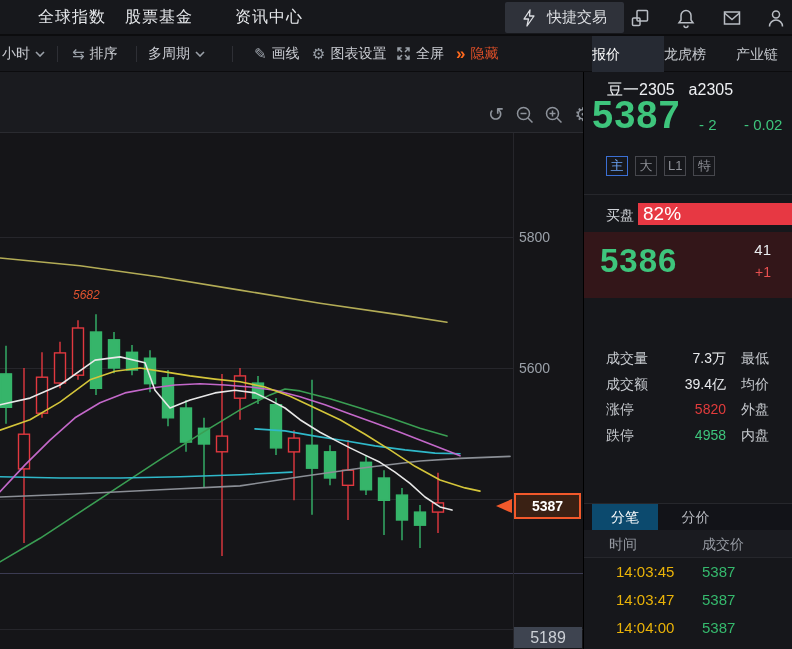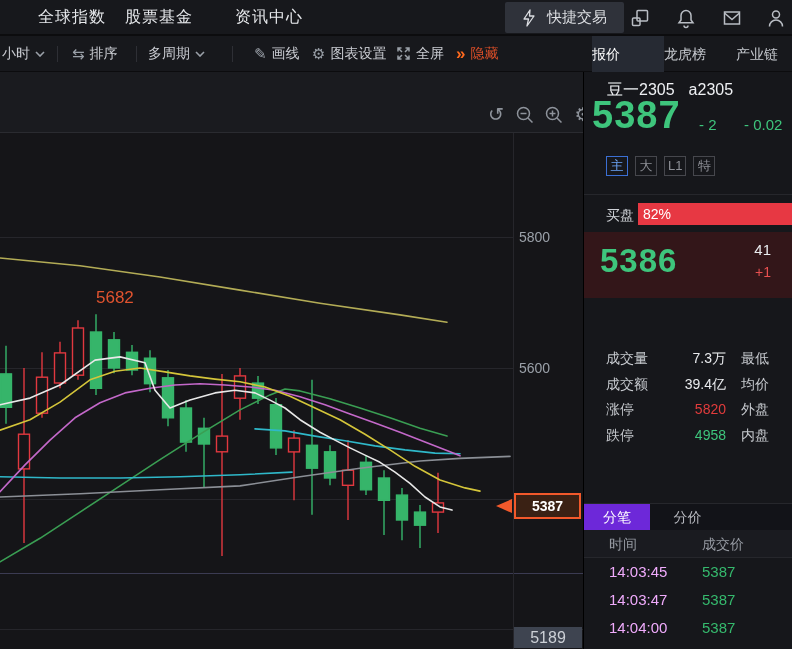--- a/index.html
+++ b/index.html
@@ -34,62 +34,62 @@
 
   
   .chart-area { position:absolute; top:72px; left:0; width:583px; height:577px; background:#151518; }
   .chart-headstrip { position:absolute; top:0; left:0; width:583px; height:61px; background:#1a1b1f; border-bottom:1px solid #2a2b30; }
   .ch-icons { position:absolute; top:32px; left:485px; display:flex; gap:7px; align-items:center; }
   .ch-ic { width:22px; height:22px; color:#8e939b; font-size:19px; line-height:22px; text-align:center; cursor:pointer; }
   .ch-ic svg { width:22px; height:22px; stroke:#8e939b; fill:none; stroke-width:1.5; }
   #chart-svg { position:absolute; top:61px; left:0; width:583px; height:516px; display:block; }
   .y-tick { position:absolute; left:519px; width:46px; font-size:14px; color:#9aa0a8; }
   .yt0{top:157px}.yt1{top:288px}
-  .peak { position:absolute; left:96px; top:216px; font-size:17px; color:#e0532f; }
+  .peak { position:absolute; left:73px; top:216px; font-size:12px; color:#e0532f;font-style:italic; }
   .price-tag { position:absolute; left:514px; top:421px; width:67px; height:26px; background:#3a2114; border:2px solid #f2592b;
     color:#fff; font-size:14px; font-weight:bold; text-align:center; line-height:22px; }
   .price-arrow { position:absolute; left:496px; top:427px; width:0; height:0;
     border-top:7px solid transparent; border-bottom:7px solid transparent; border-right:16px solid #f2592b; }
   .bottom-tag { position:absolute; left:514px; top:555px; width:68px; height:21px; background:#3e4450; color:#ccd0d6;
     font-size:16px; text-align:center; line-height:21px; }
 
   
   .quote-panel { position:absolute; top:72px; left:583px; width:209px; height:577px; background:#16171b; border-left:1px solid #000; }
   .q-name { position:absolute; left:23px; top:8px; font-size:16px; color:#eef0f3; }
   .q-code { margin-left:14px; }
   .q-price { position:absolute; left:8px; top:22px; font-size:38px; font-weight:bold; color:#3ec57c; letter-spacing:1px; }
   .q-chg  { position:absolute; left:115px; top:44px; font-size:15px; color:#3ec57c; }
   .q-chgp { position:absolute; left:160px; top:44px; font-size:15px; color:#3ec57c; }
   .badges { position:absolute; left:22px; top:84px; display:flex; gap:7px; }
   .badge { height:20px; min-width:22px; padding:0 3px; border:1px solid #46474d; color:#8e9097; font-size:13px;
     line-height:18px; text-align:center; cursor:pointer; }
   .badge.active { border-color:#3b6fd4; color:#6ba3f5; }
   .q-div { position:absolute; left:0; top:122px; width:209px; height:1px; background:#26272c; }
   .buy-label { position:absolute; left:22px; top:132px; font-size:14px; color:#cfd2d7; line-height:22px; }
-  .buy-bar { position:absolute; left:54px; top:131px; width:155px; height:22px; background:#e73843; color:#fff; font-size:14px;
+  .buy-bar { position:absolute; left:54px; top:131px; width:155px; height:22px; background:#e73843; color:#fff; font-size:19px;
     line-height:22px; padding-left:5px; }
   .bid-row { position:absolute; left:0; top:160px; width:209px; height:66px; background:#331619; }
   .bid-price { position:absolute; left:16px; top:10px; font-size:33px; font-weight:bold; color:#3ec57c; letter-spacing:1px; }
   .bid-vol { position:absolute; right:22px; top:9px; font-size:15px; color:#e9ebee; }
   .bid-delta { position:absolute; right:22px; top:32px; font-size:14px; color:#e85050; }
   .stats { position:absolute; left:0; top:274px; width:209px; }
   .srow { display:grid; grid-template-columns:62px 58px 1fr; padding-left:22px; height:25.5px; line-height:25.5px; font-size:14px; }
   .srow .lab { color:#c6c9ce; }
   .srow .val { text-align:right; }
   .srow .lab2 { color:#c6c9ce; padding-left:15px; }
   .v-g{color:#3ec57c}.v-r{color:#e23c3c}.v-w{color:#e9ebee}
   .tick-tabs { position:absolute; left:0; top:431px; width:209px; height:27px; background:#121318; border-top:1px solid #26272c; }
   .ttab { display:inline-block; width:66px; height:27px; line-height:27px; text-align:center; font-size:14px; color:#b8bac0; cursor:pointer; }
-  .ttab.active { background:#6d28d9; color:#fff; }
+  .ttab.active { background:#0c4a6e; color:#fff;margin-left:8px; }
   .tick-head { position:absolute; left:0; top:458px; width:209px; height:28px; line-height:28px; background:#1a1b20;
     border-bottom:1px solid #26272c; font-size:14px; color:#9599a1; }
   .th-time { position:absolute; left:25px; } .th-price { position:absolute; left:118px; }
   .tick-rows { position:absolute; left:0; top:486px; width:209px; }
   .trow { position:relative; height:28px; line-height:28px; font-size:15px; }
-  .tr-time { position:absolute; left:25px; color:#f0abfc; }
+  .tr-time { position:absolute; left:32px; color:#eab308; }
   .tr-price { position:absolute; left:118px; color:#35b96d; }
 </style>
 </head>
 <body>
 
 <header class="topbar">
   <span class="nav-item n0">全球指数</span>
   <span class="nav-item n1">股票基金</span>
   <span class="nav-item n2">资讯中心</span>
   <button class="quick-trade">

